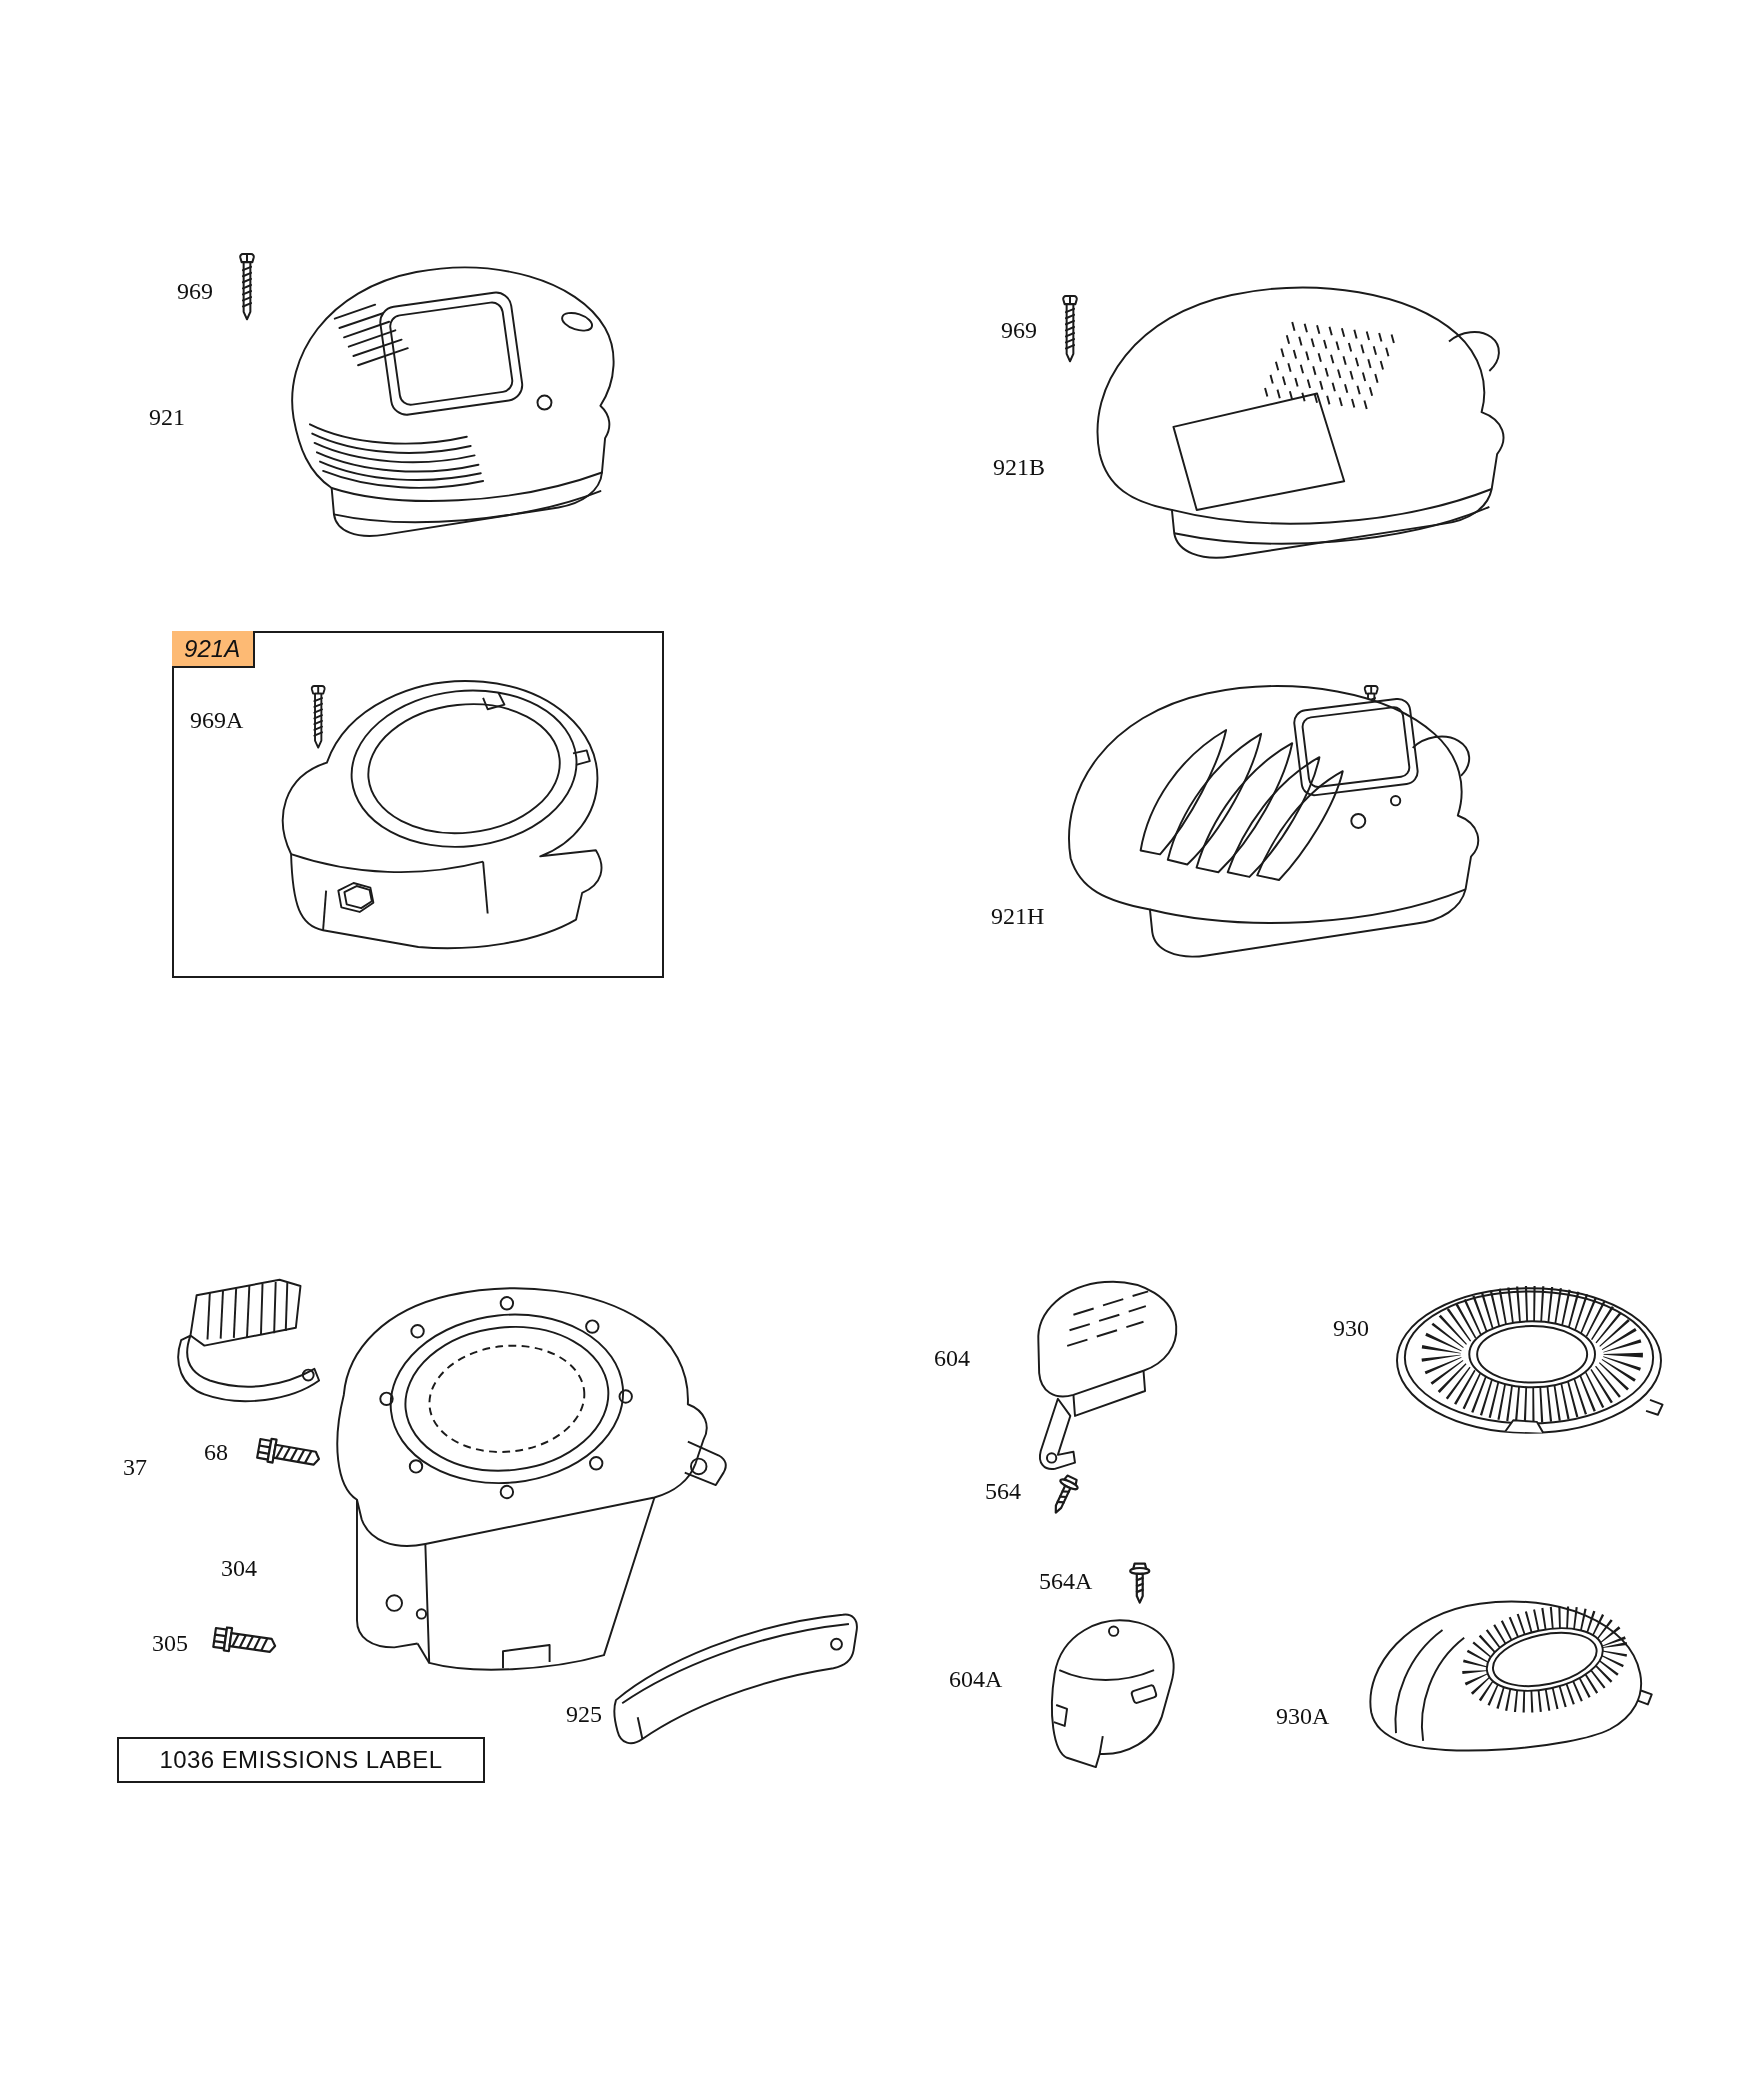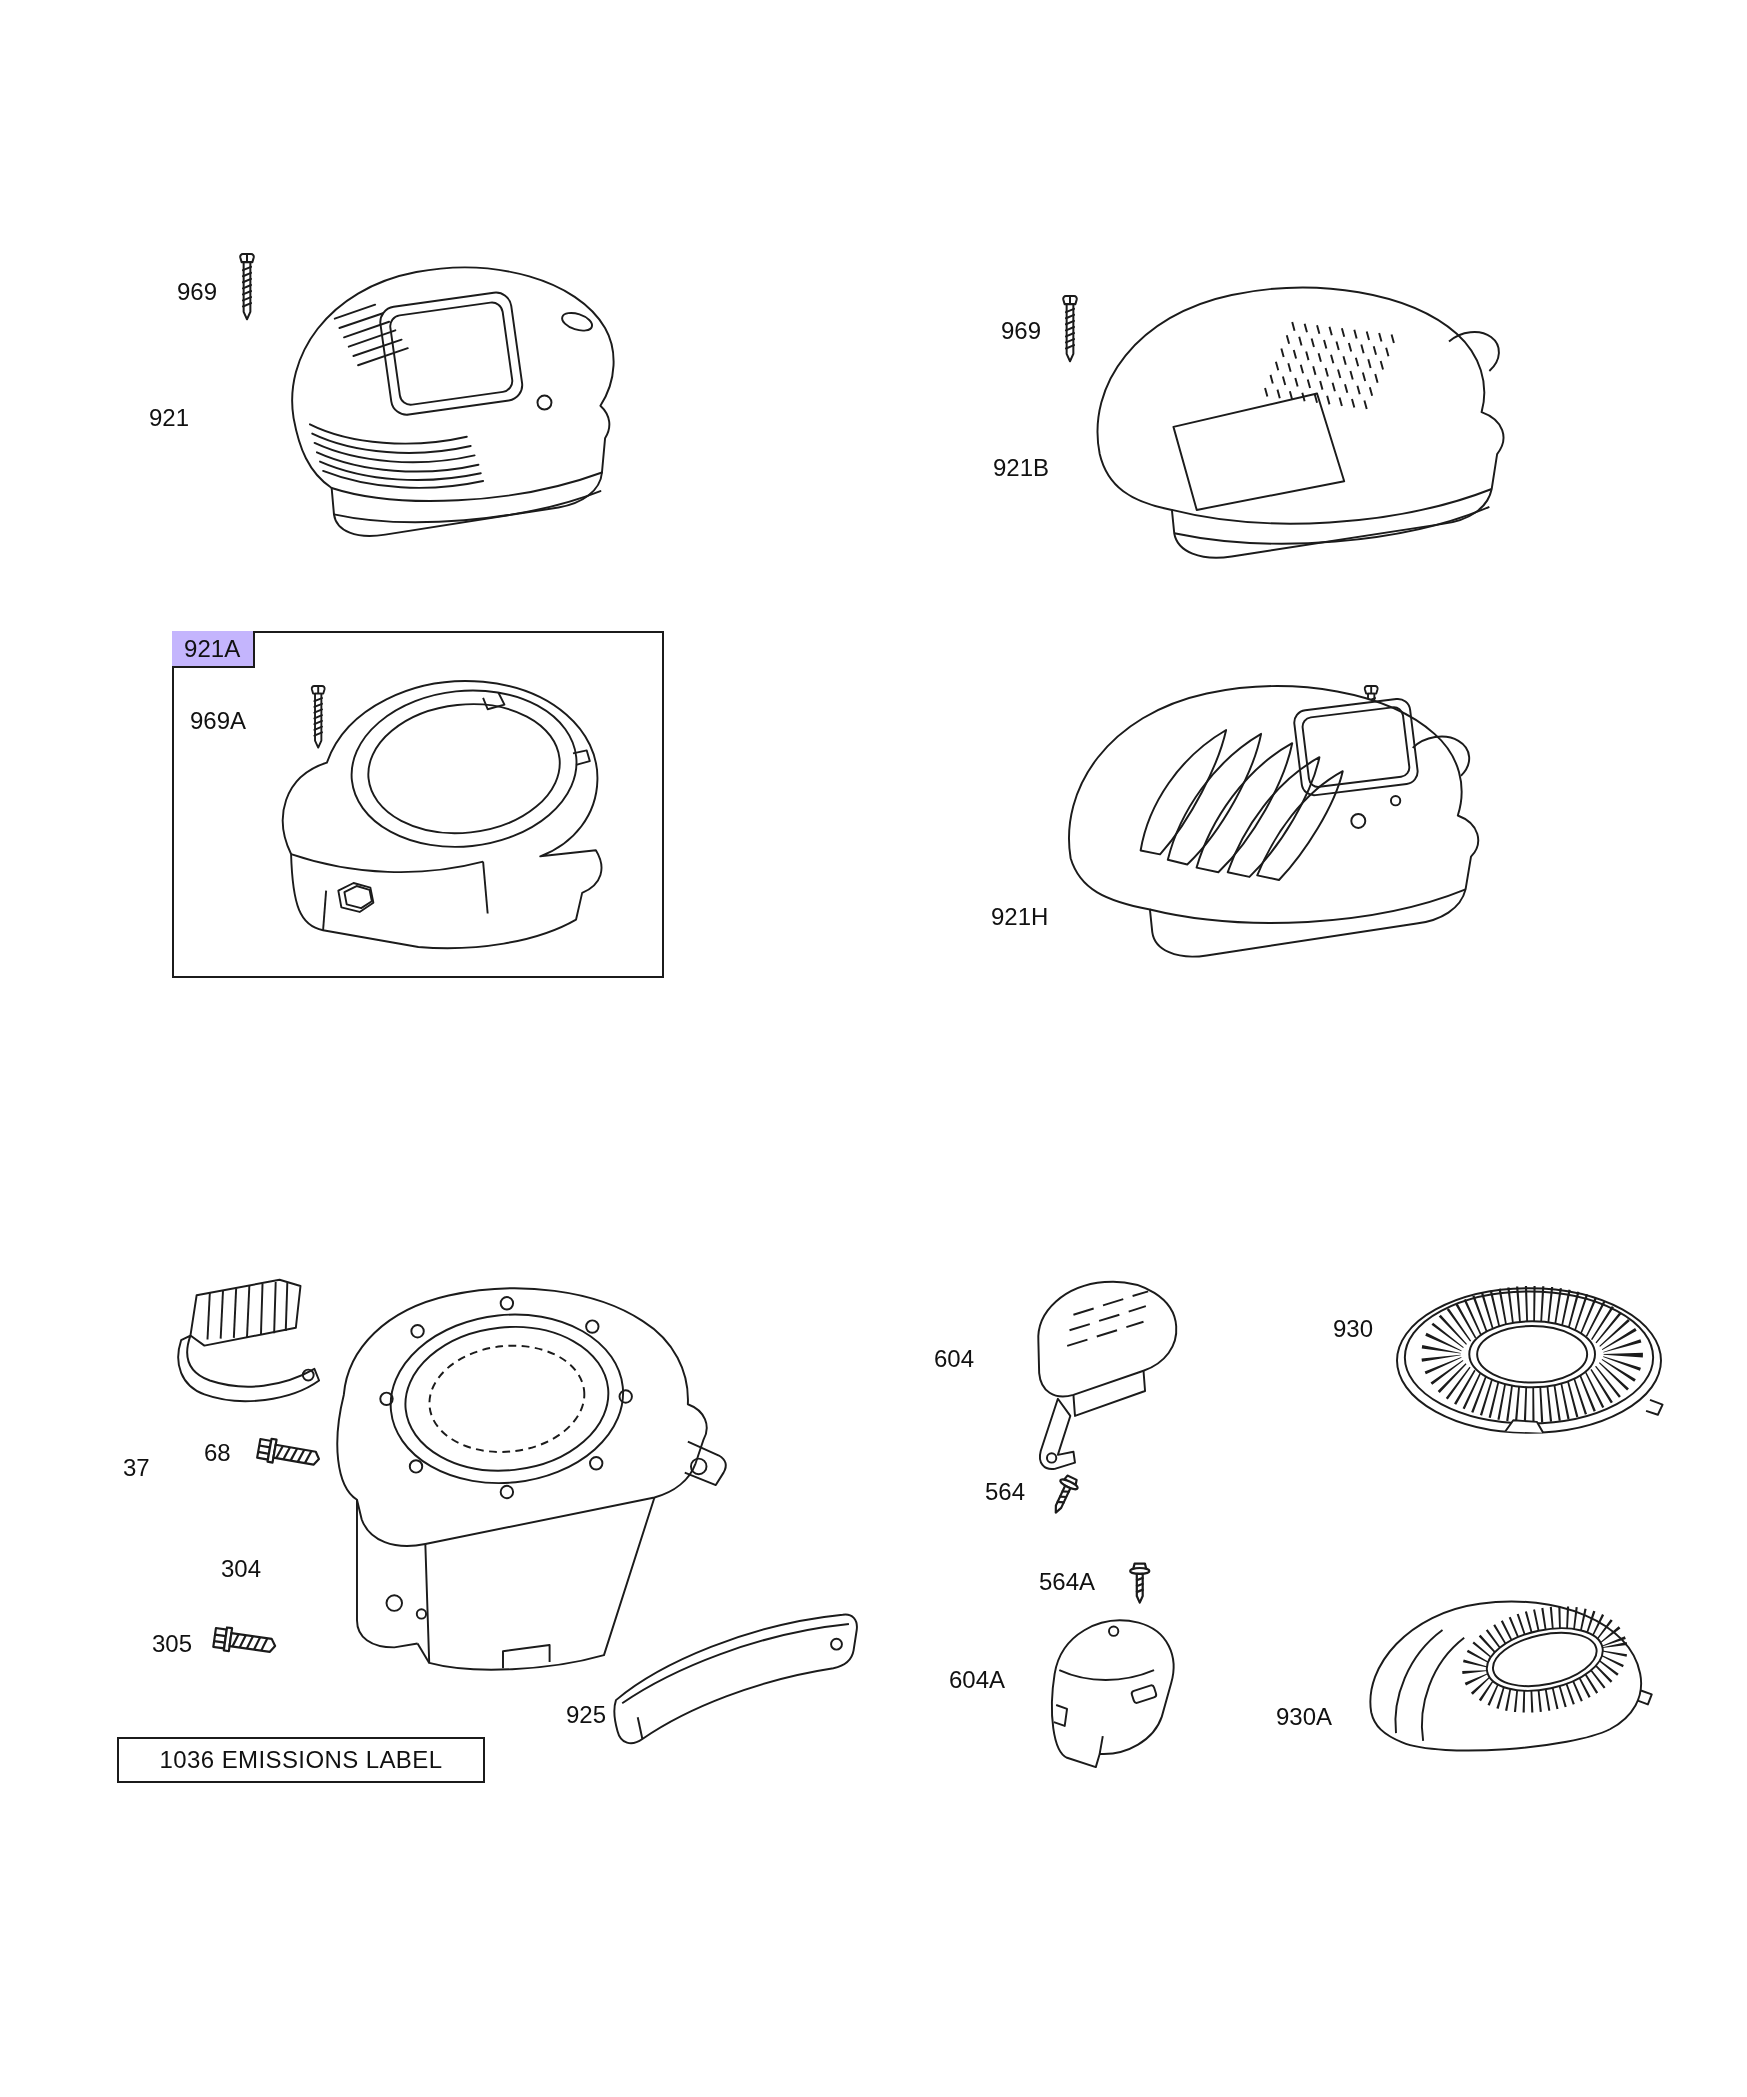--- a/index.html
+++ b/index.html
@@ -1,23 +1,23 @@
 <!DOCTYPE html>
 <html style="font-size:12.4px"><head>
 <meta charset="utf-8">
 <style>
   html,body{margin:0;padding:0;background:#fff;}
   .canvas{position:relative;width:1748px;height:2097px;background:#ffffff;overflow:hidden;
           font-family:"Liberation Sans",sans-serif;color:#111;}
-  .label{position:absolute;font-size:24px;line-height:1.15;white-space:nowrap;color:#111;}
+  .label{position:absolute;font-size:24px;line-height:1.15;white-space:nowrap;color:#111;font-family:Liberation Serif, serif;}
   .part{position:absolute;}
   .part svg,svg.part{display:block;overflow:visible;}
   .frame{position:absolute;border:2.3px solid #1b1b1b;background:transparent;}
   .frame-corner{position:absolute;left:-2.3px;top:-2.3px;border:2.3px solid #1b1b1b;border-left:none;border-top:none;
-                background:#c4b5fd;padding:3.9px 12.4px;font-size:24px;}
+                background:#fdba74;padding:3.9px 12.4px;font-size:24px;font-style:italic;}
   .emissions{position:absolute;border:2.3px solid #1b1b1b;display:flex;align-items:center;justify-content:center;
              font-size:24px;letter-spacing:0.4px;background:#fff;margin-top:12px;}
   .rot10{transform:rotate(10deg);} .rot8{transform:rotate(8deg);} .rot25{transform:rotate(25deg);}
 </style>
 </head>
 <body>
 
 <div class="canvas">
 
   <svg width="0" height="0" style="position:absolute" aria-hidden="true">

